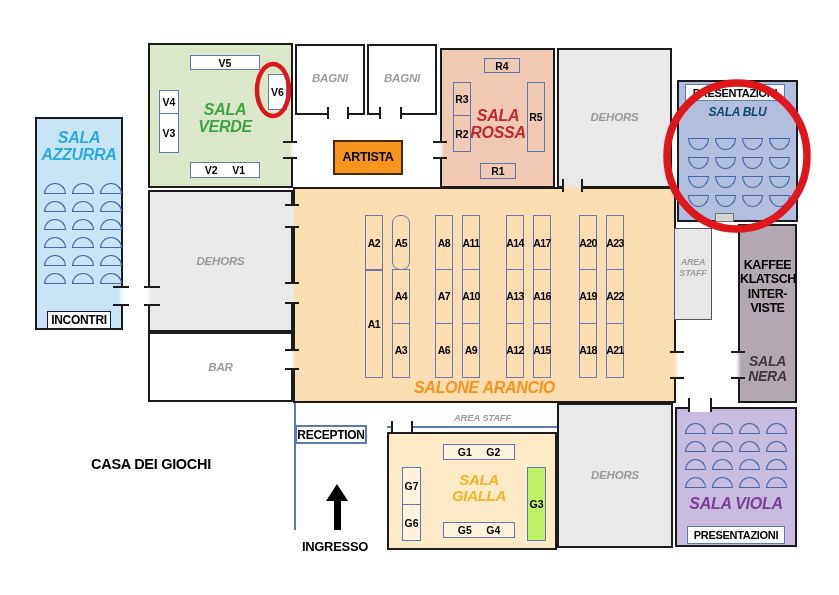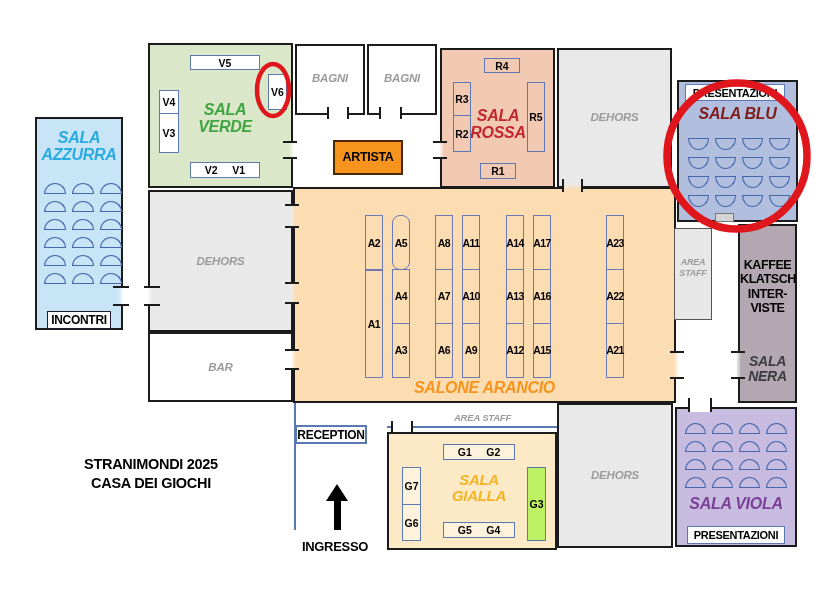--- a/index.html
+++ b/index.html
@@ -120,21 +120,21 @@
     <div class="tbl" style="left:85px;top:32px;width:18px;height:70px">R5</div>
     <div class="tbl" style="left:38px;top:113px;width:36px;height:16px">R1</div>
   </div>
 
   <div class="room" style="left:557px;top:48px;width:115px;height:140px;background:#e9e9e9">
     <div class="mlabel" style="left:0;top:61px;width:100%;font-size:11.5px">DEHORS</div>
   </div>
 
   <div class="room" style="left:677px;top:80px;width:121px;height:142px;background:#b1bedd">
     <div class="badge" style="left:6px;top:2px;width:100px;height:17px;font-size:11px">PRESENTAZIONI</div>
-    <div class="rtitle" style="left:0;top:24px;width:100%;font-size:16px;color:#7f1d1d">SALA BLU</div>
+    <div class="rtitle" style="left:0;top:24px;width:100%;font-size:12px;color:#0c4a6e">SALA BLU</div>
     <div class="seatgrid blu-seats" style="left: 9px; top: 56px; grid-template-columns: repeat(4, auto);">
         <div class="seat down"></div>
         <div class="seat down"></div>
         <div class="seat down"></div>
         <div class="seat down"></div>
         <div class="seat down"></div>
         <div class="seat down"></div>
         <div class="seat down"></div>
         <div class="seat down"></div>
         <div class="seat down"></div>
@@ -172,20 +172,25 @@
         </div>
         <div class="acol" style="left: 211px; top: 26px; height: 163px;">
           <div class="aseg" style="flex: 1 1 0%; text-align: right;">A14</div>
           <div class="aseg" style="flex: 1 1 0%;">A13</div>
           <div class="aseg" style="flex: 1 1 0%;">A12</div>
         </div>
         <div class="acol" style="left: 238px; top: 26px; height: 163px;">
           <div class="aseg" style="flex: 1 1 0%;">A17</div>
           <div class="aseg" style="flex: 1 1 0%;">A16</div>
           <div class="aseg" style="flex: 1 1 0%;">A15</div>
+        </div>
+        <div class="acol" style="left: 284px; top: 26px; height: 163px;">
+          <div class="aseg" style="flex: 1 1 0%;">A20</div>
+          <div class="aseg" style="flex: 1 1 0%;">A19</div>
+          <div class="aseg" style="flex: 1 1 0%;">A18</div>
         </div>
         <div class="acol" style="left: 311px; top: 26px; height: 163px;">
           <div class="aseg" style="flex: 1 1 0%;">A23</div>
           <div class="aseg" style="flex: 1 1 0%;">A22</div>
           <div class="aseg" style="flex: 1 1 0%;">A21</div>
         </div>
       </div>
     <div class="rtitle" style="left:0;top:191px;width:100%;font-size:16px;color:#f7941d">SALONE ARANCIO</div>
   </div>
 
@@ -259,21 +264,20 @@
         <div class="seat up"></div>
         <div class="seat up"></div>
         <div class="seat up"></div>
         <div class="seat up"></div>
       </div>
     <div class="rtitle" style="left:0;top:87px;width:100%;font-size:16px;color:#7c3f98">SALA VIOLA</div>
     <div class="badge" style="left:10px;top:117px;width:98px;height:18px;font-size:11px">PRESENTAZIONI</div>
   </div>
 
   <div class="event-title">
-    <div>STRANIMONDI 2025</div>
     <div>CASA DEI GIOCHI</div>
   </div>
   <div class="arrow-head"></div>
   <div class="arrow-stem"></div>
   <div class="ingresso">INGRESSO</div>
 
   <div class="thinline" style="left:294px;top:403px;width:2px;height:127px"></div>
   <div class="thinline" style="left:387px;top:426px;width:6px;height:2px"></div>
   <div class="thinline" style="left:412px;top:426px;width:145px;height:2px"></div>
 

